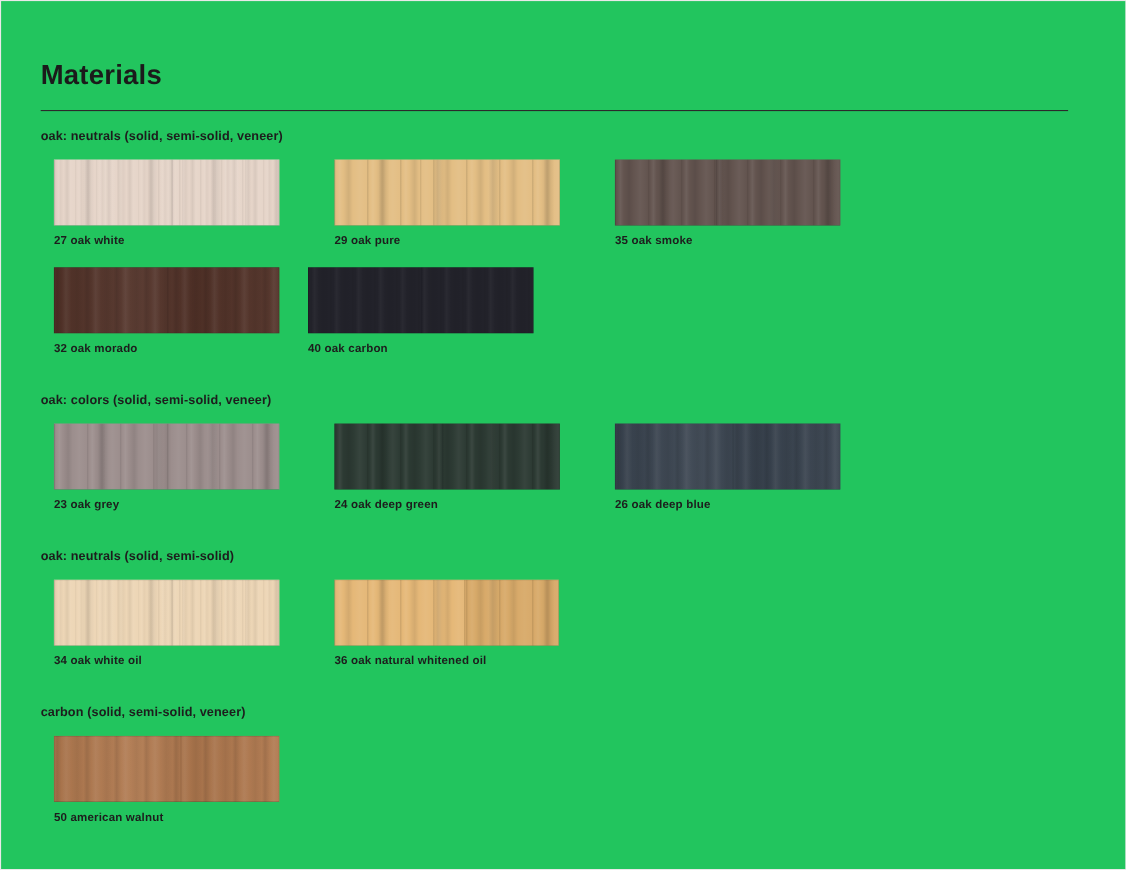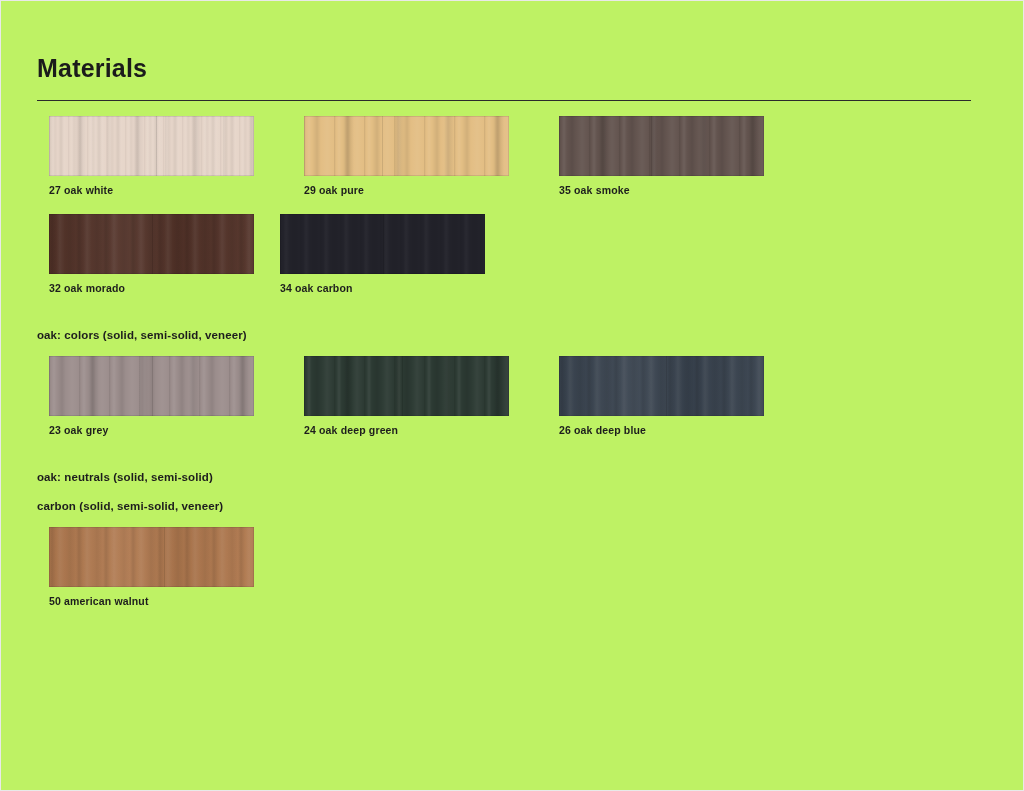--- a/index.html
+++ b/index.html
@@ -9,21 +9,21 @@
     background: #ffffff;
   }
   body {
     font-family: "Liberation Sans", sans-serif;
     -webkit-font-smoothing: antialiased;
   }
   #page {
     position: relative;
     width: 1024px;
     height: 791px;
-    background: #bef264;
+    background: #22c55e;
     box-sizing: border-box;
     border: 1px solid #e9e9e9;
     overflow: hidden;
   }
   #inner {
     position: absolute;
     left: 36px;
     top: 36px;
     width: 934px;
   }
@@ -150,20 +150,21 @@
 <body>
 
 <div id="page">
   <div id="inner">
 
     <h1 class="page-title">Materials</h1>
 
     <div class="title-rule"></div>
 
     <div id="sections-root">
+        <div class="section-head">oak: neutrals (solid, semi-solid, veneer)</div>
         <div class="swatch-grid">
           <div class="swatch-cell">
             <div class="swatch" style="background: rgb(230, 213, 201);">
               <div class="grain g1"></div>
               <div class="seam" style="left: 52%;"></div>
             </div>
             <div class="swatch-label">27 oak white</div>
           </div>
           <div class="swatch-cell">
             <div class="swatch" style="background: rgb(227, 190, 132);">
@@ -184,21 +185,21 @@
               <div class="grain g2"></div>
               <div class="seam" style="left: 50%;"></div>
             </div>
             <div class="swatch-label">32 oak morado</div>
           </div>
           <div class="swatch-cell">
             <div class="swatch" style="background: rgb(34, 34, 42);">
               <div class="grain g4"></div>
               <div class="seam" style="left: 50%;"></div>
             </div>
-            <div class="swatch-label">34 oak carbon</div>
+            <div class="swatch-label">40 oak carbon</div>
           </div>
         </div>
         <div class="section-head tight">oak: colors (solid, semi-solid, veneer)</div>
         <div class="swatch-grid">
           <div class="swatch-cell">
             <div class="swatch" style="background: rgb(156, 142, 141);">
               <div class="grain g3"></div>
               <div class="seam" style="left: 50%;"></div>
             </div>
             <div class="swatch-label">23 oak grey</div>
@@ -212,20 +213,37 @@
           </div>
           <div class="swatch-cell">
             <div class="swatch" style="background: rgb(57, 67, 79);">
               <div class="grain g2"></div>
               <div class="seam" style="left: 52%;"></div>
             </div>
             <div class="swatch-label">26 oak deep blue</div>
           </div>
         </div>
         <div class="section-head tight">oak: neutrals (solid, semi-solid)</div>
+        <div class="swatch-grid">
+          <div class="swatch-cell">
+            <div class="swatch" style="background: rgb(237, 214, 182);">
+              <div class="grain g1"></div>
+              <div class="seam" style="left: 52%;"></div>
+            </div>
+            <div class="swatch-label">34 oak white oil</div>
+          </div>
+          <div class="swatch-cell">
+            <div class="swatch narrow" style="background: rgb(229, 184, 120);">
+              <div class="grain g3"></div>
+              <div class="half-dark" style="left: 58%;"></div>
+              <div class="seam" style="left: 58%;"></div>
+            </div>
+            <div class="swatch-label">36 oak natural whitened oil</div>
+          </div>
+        </div>
         <div class="section-head tight">carbon (solid, semi-solid, veneer)</div>
         <div class="swatch-grid">
           <div class="swatch-cell">
             <div class="swatch" style="background: rgb(176, 121, 79);">
               <div class="grain g2"></div>
               <div class="seam" style="left: 56%;"></div>
             </div>
             <div class="swatch-label">50 american walnut</div>
           </div>
         </div>

